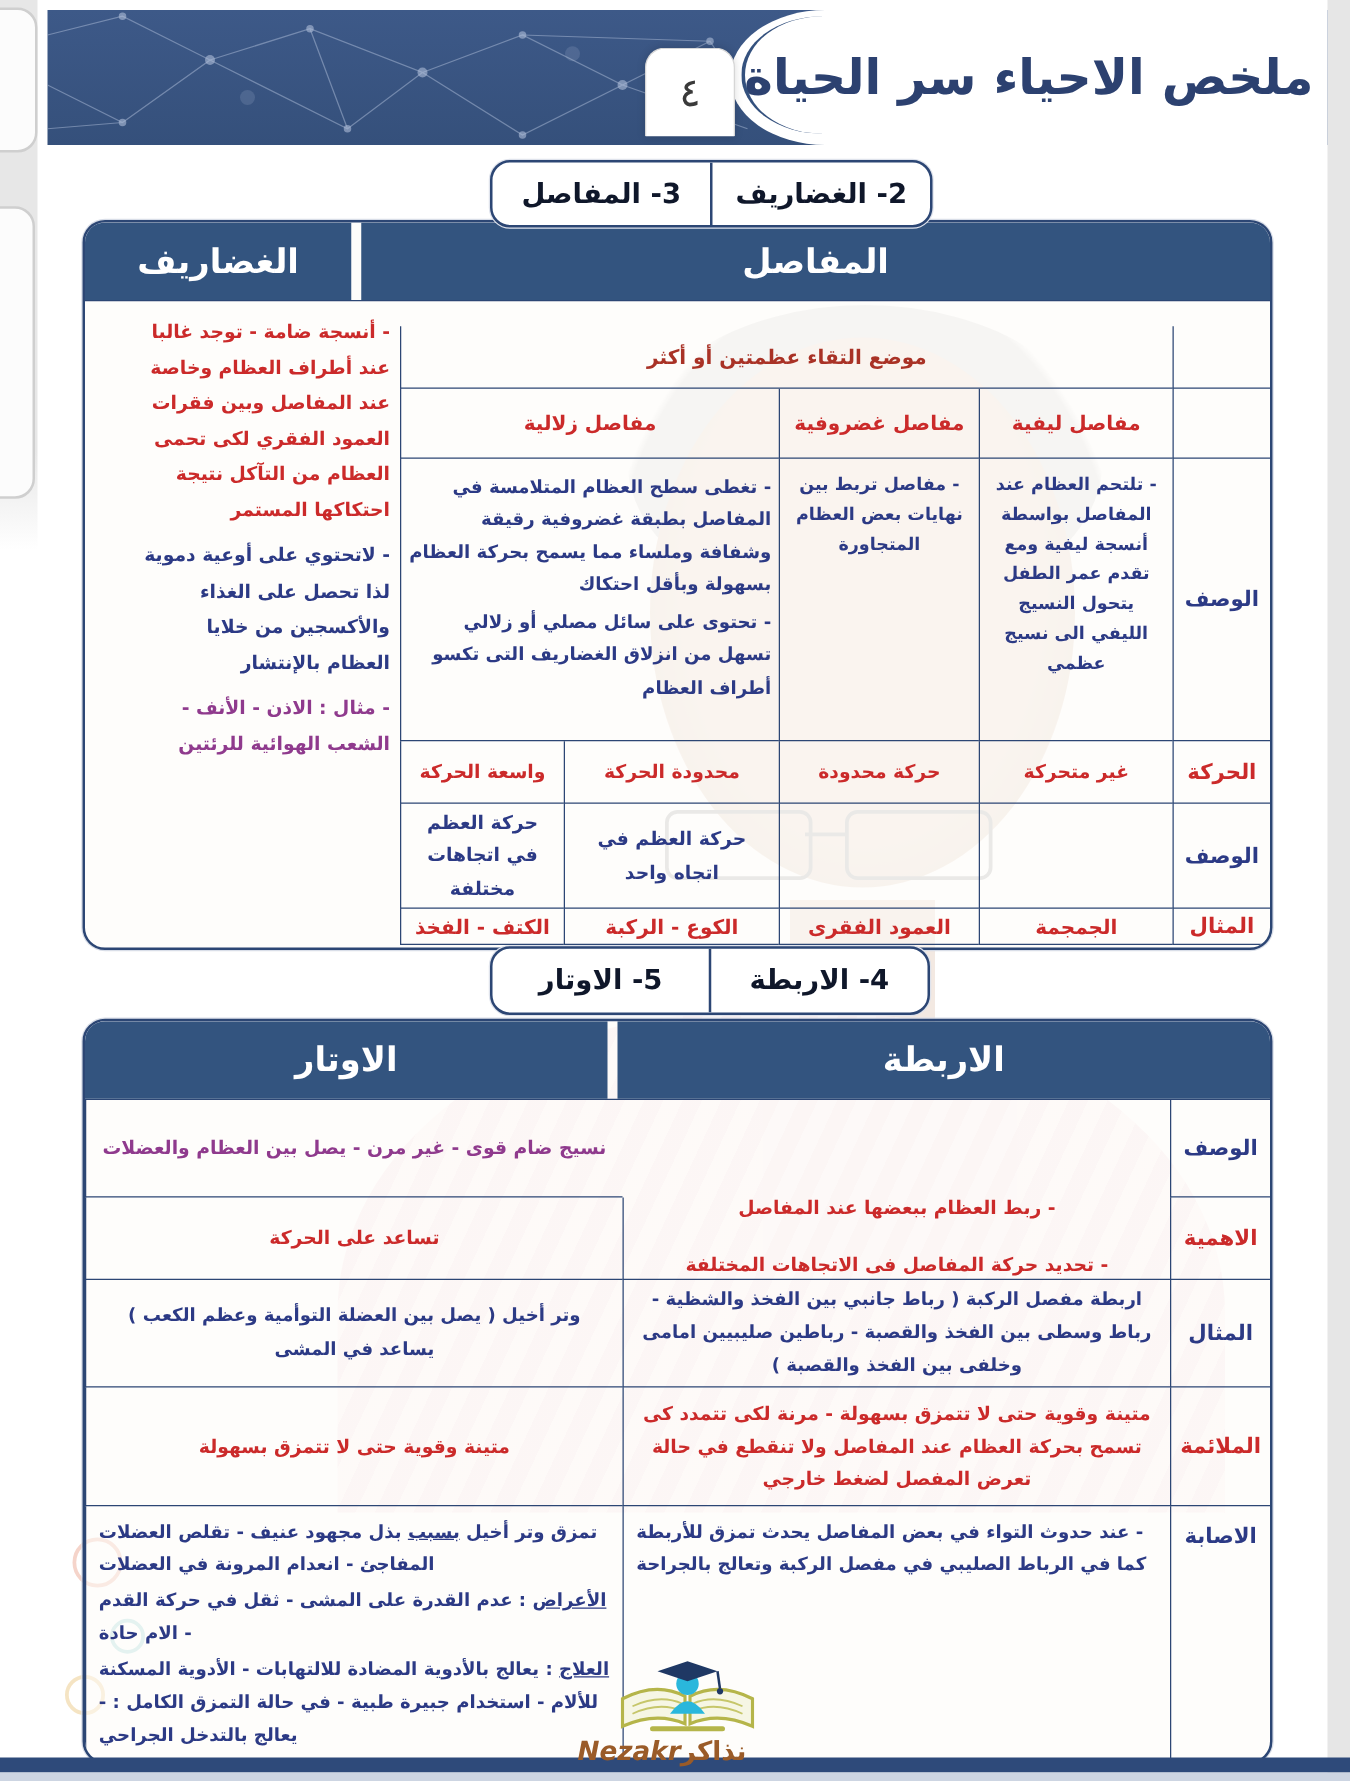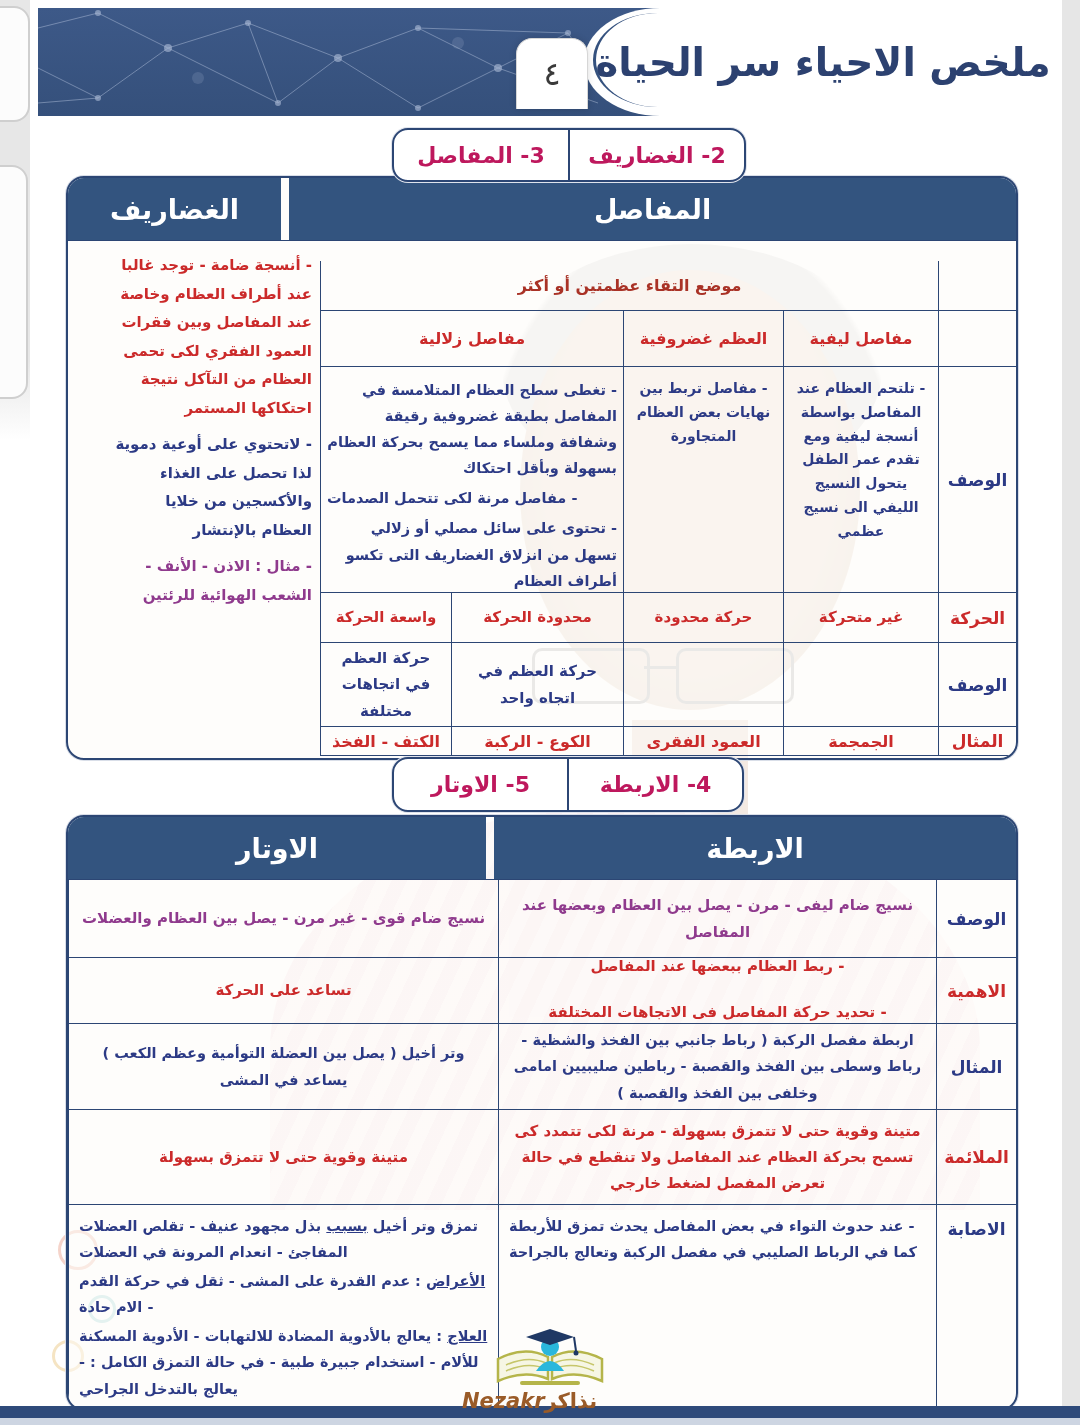--- a/index.html
+++ b/index.html
@@ -49,21 +49,21 @@
   .dna.d2{left:88px;top:1295px;width:22px;height:22px;border:3px solid #7ec8c8;}
   .dna.d3{left:52px;top:1340px;width:26px;height:26px;border:3px solid #e8c37a;}
 
   
   .tab-group{position:absolute;display:flex;direction:rtl;background:#ffffff;
     border:2.6px solid #2c4674;border-radius:16px;overflow:hidden;z-index:20;
     box-shadow:0 0 0 1px #dfe3ec;}
   .tab1{left:392px;top:128px;width:350px;height:50px;}
   .tab2{left:392px;top:757px;width:348px;height:51px;}
   .tab-cell{display:flex;align-items:center;justify-content:center;font-weight:bold;
-    font-size:22px;color:#be185d;padding:0 16px;flex:1;}
+    font-size:22px;color:#0f172a;padding:0 16px;flex:1;}
   .tab-cell + .tab-cell{border-right:2.4px solid #2c4674;}
 
   
   .card{position:absolute;left:66px;width:948px;border:2.4px solid #2c4674;border-radius:18px;
     overflow:hidden;background:rgba(253,251,247,.55);box-shadow:0 0 0 1px #d9dee8;z-index:10;direction:rtl;}
   .card1{top:176px;height:580px;}
   .card2{top:815px;height:592px;}
   .card-head{display:flex;direction:rtl;height:62px;column-gap:8px;border-bottom:1.6px solid #2c4674;}
   .hs{background:#33547f;color:#ffffff;font-size:27px;font-weight:bold;
     display:flex;align-items:center;justify-content:center;}
@@ -170,29 +170,28 @@
     <div class="hs hs-cart">الغضاريف</div>
   </div>
   <div class="card-body1">
     <div class="jgrid">
 
       <div class="jg-cell" style="grid-row:1;grid-column:1;"></div>
       <div class="jg-cell meet" style="grid-row:1;grid-column:2 / span 4;">موضع التقاء عظمتين أو أكثر</div>
 
       <div class="jg-cell" style="grid-row:2;grid-column:1;"></div>
       <div class="jg-cell red fs16" style="grid-row:2;grid-column:2;">مفاصل ليفية</div>
-      <div class="jg-cell red fs16" style="grid-row:2;grid-column:3;">العظم غضروفية</div>
+      <div class="jg-cell red fs16" style="grid-row:2;grid-column:3;">مفاصل غضروفية</div>
       <div class="jg-cell red fs16" style="grid-row:2;grid-column:4 / span 2;">مفاصل زلالية</div>
 
       <div class="jg-cell blue fs17" style="grid-row:3;grid-column:1;">الوصف</div>
       <div class="jg-cell jg-top blue fs14" style="grid-row:3;grid-column:2;">- تلتحم العظام عند المفاصل بواسطة أنسجة ليفية ومع تقدم عمر الطفل يتحول النسيج الليفي الى نسيج عظمي</div>
       <div class="jg-cell jg-top blue fs14" style="grid-row:3;grid-column:3;">- مفاصل تربط بين نهايات بعض العظام المتجاورة</div>
       <div class="jg-cell jg-top jg-right blue fs145" style="grid-row:3;grid-column:4 / span 2;">
         <p>- تغطى سطح العظام المتلامسة في المفاصل بطبقة غضروفية رقيقة وشفافة وملساء مما يسمح بحركة العظام بسهولة وبأقل احتكاك</p>
-        <p>- مفاصل مرنة لكى تتحمل الصدمات</p>
         <p>- تحتوى على سائل مصلي أو زلالي تسهل من انزلاق الغضاريف التى تكسو أطراف العظام</p>
       </div>
 
       <div class="jg-cell red fs17" style="grid-row:4;grid-column:1;">الحركة</div>
       <div class="jg-cell red fs15" style="grid-row:4;grid-column:2;">غير متحركة</div>
       <div class="jg-cell red fs15" style="grid-row:4;grid-column:3;">حركة محدودة</div>
       <div class="jg-cell red fs15" style="grid-row:4;grid-column:4;">محدودة الحركة</div>
       <div class="jg-cell red fs15" style="grid-row:4;grid-column:5;">واسعة الحركة</div>
 
       <div class="jg-cell blue fs17" style="grid-row:5;grid-column:1;">الوصف</div>
@@ -221,21 +220,20 @@
 </div>
 
 <div class="card card2">
   <div class="card-head">
     <div class="hs hs-lig">الاربطة</div>
     <div class="hs hs-ten">الاوتار</div>
   </div>
   <div class="lgrid">
 
     <div class="lg-cell blue fs17" style="grid-row:1;grid-column:1;">الوصف</div>
-    <div class="lg-cell purple fs15" style="grid-row:1;grid-column:2;">نسيج ضام ليفى - مرن - يصل بين العظام وبعضها عند المفاصل</div>
     <div class="lg-cell purple fs15" style="grid-row:1;grid-column:3;">نسيج ضام قوى - غير مرن - يصل بين العظام والعضلات</div>
 
     <div class="lg-cell red fs17" style="grid-row:2;grid-column:1;">الاهمية</div>
     <div class="lg-cell red fs15" style="grid-row:2;grid-column:2;gap:16px;">
       <p>- ربط العظام ببعضها عند المفاصل</p>
       <p>- تحديد حركة المفاصل فى الاتجاهات المختلفة</p>
     </div>
     <div class="lg-cell red fs15" style="grid-row:2;grid-column:3;">تساعد على الحركة</div>
 
     <div class="lg-cell blue fs17" style="grid-row:3;grid-column:1;">المثال</div>

